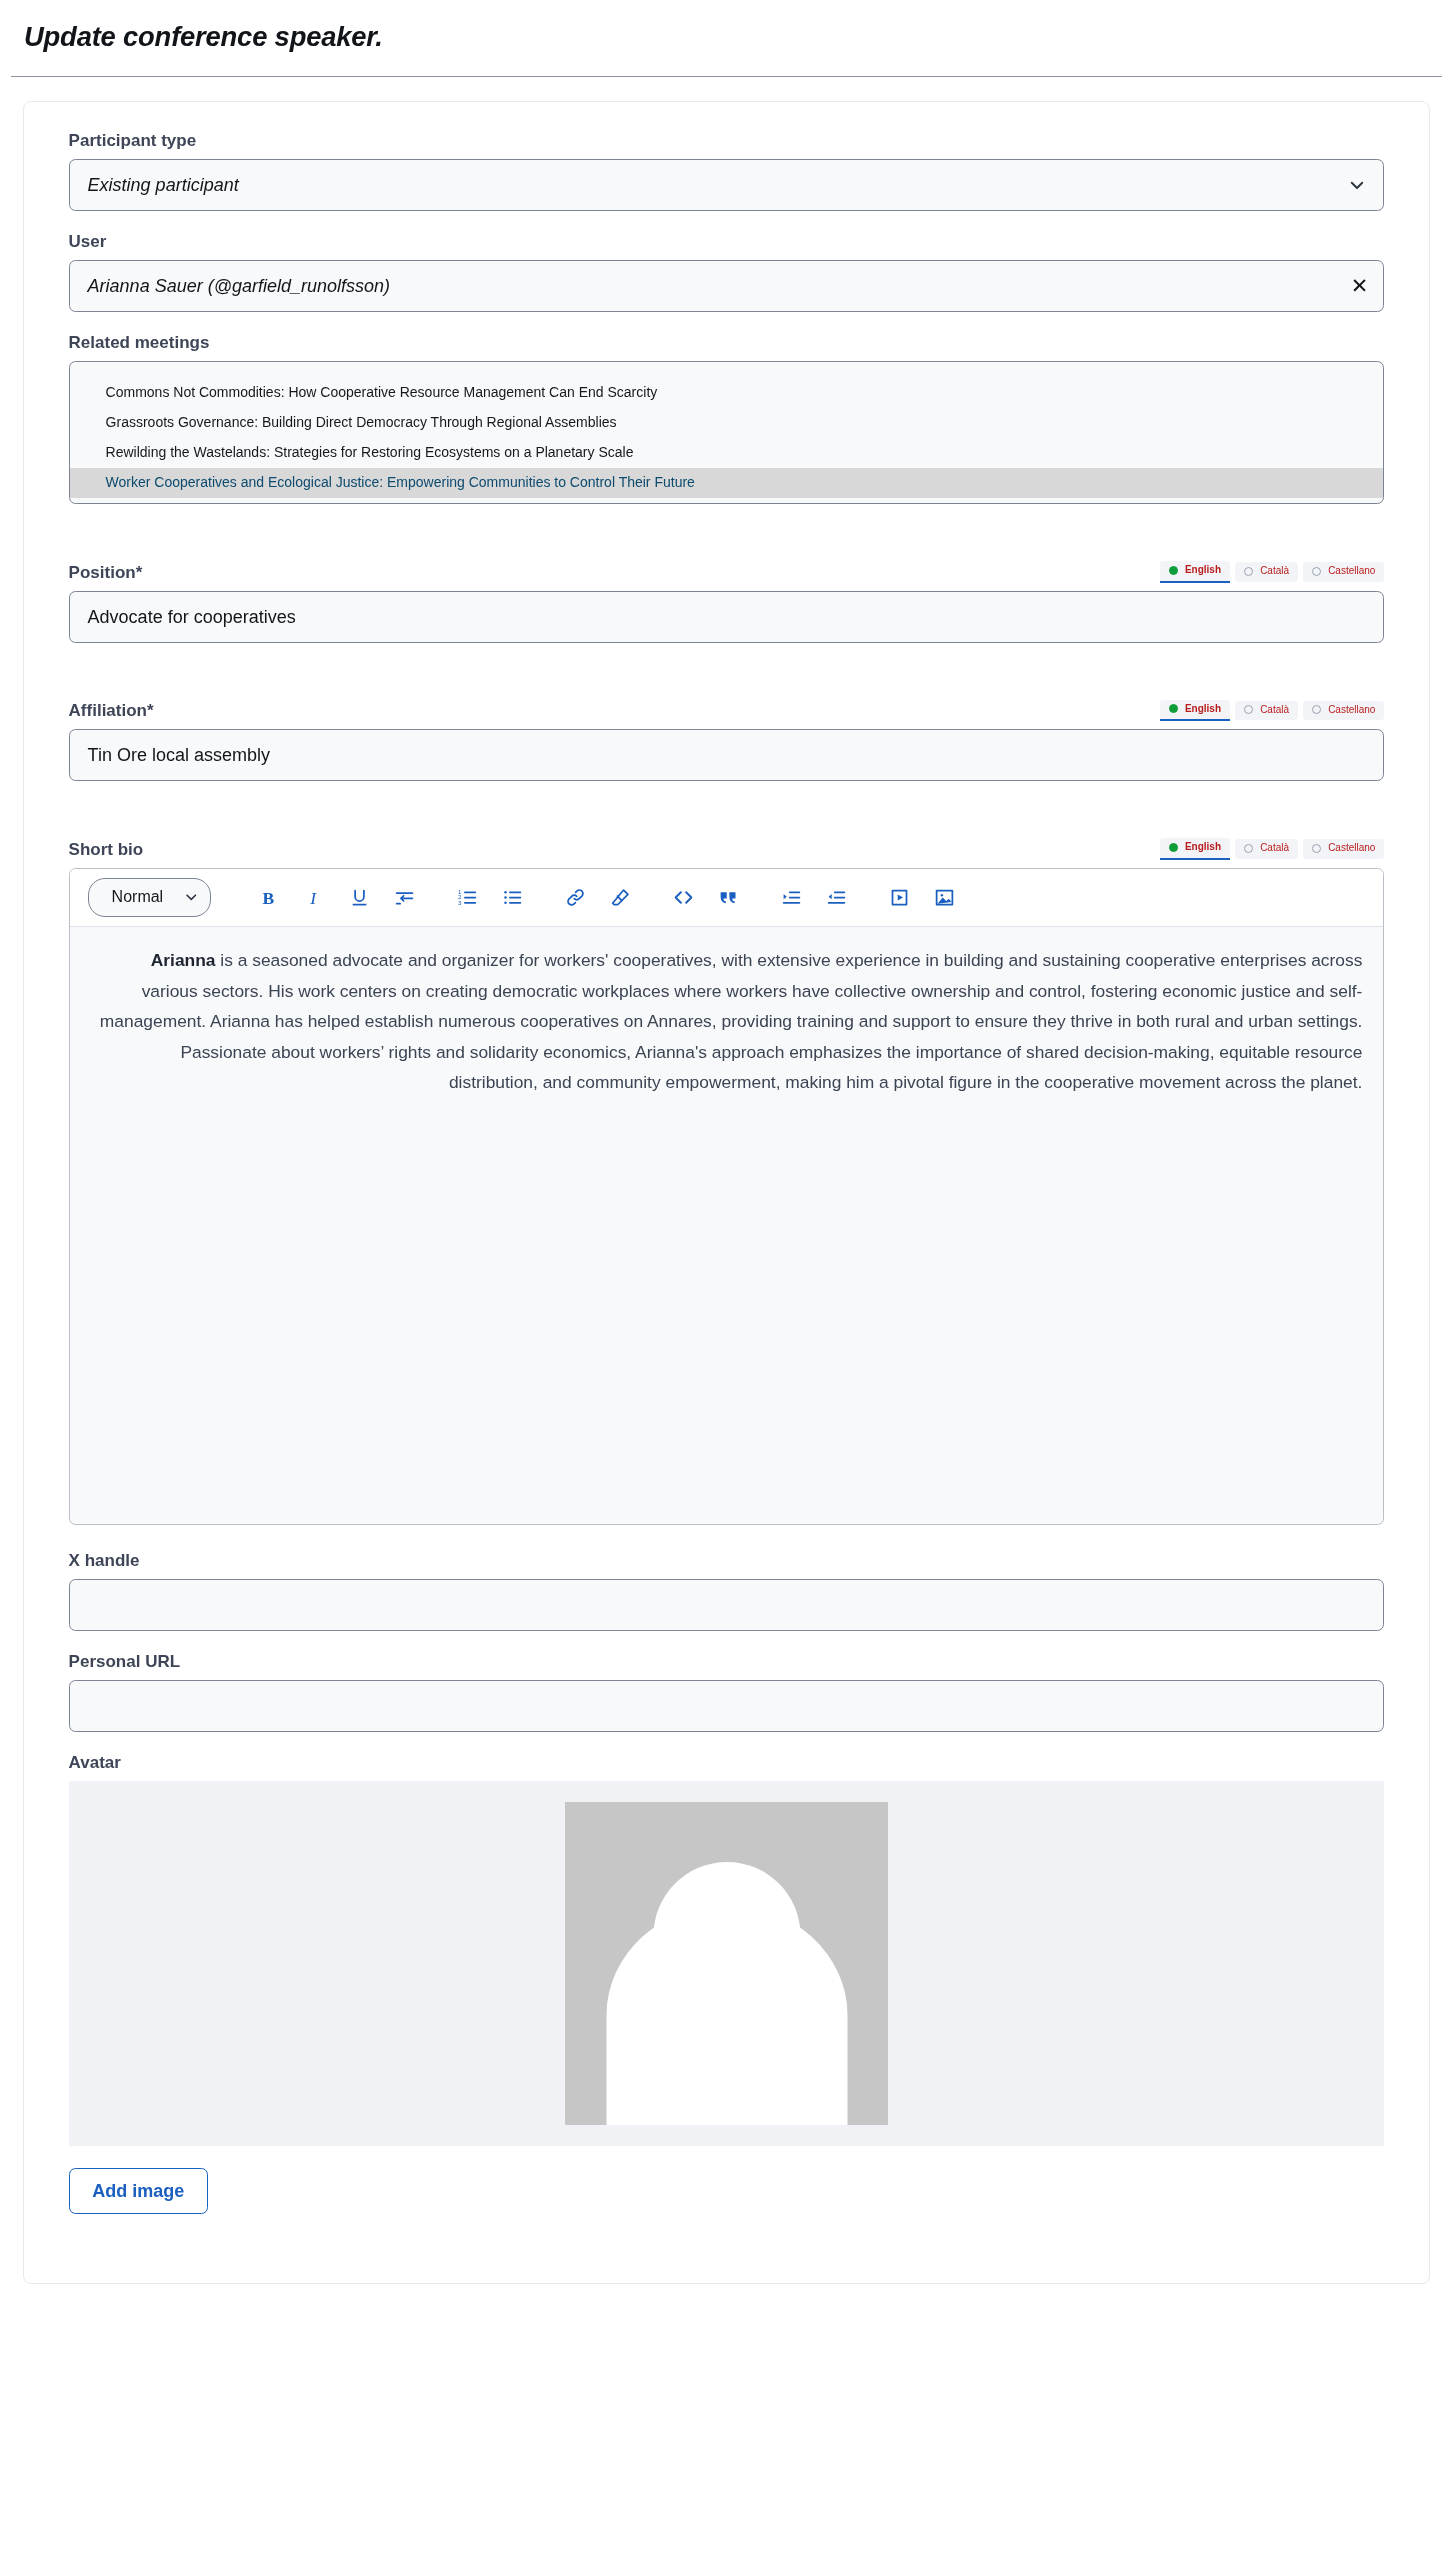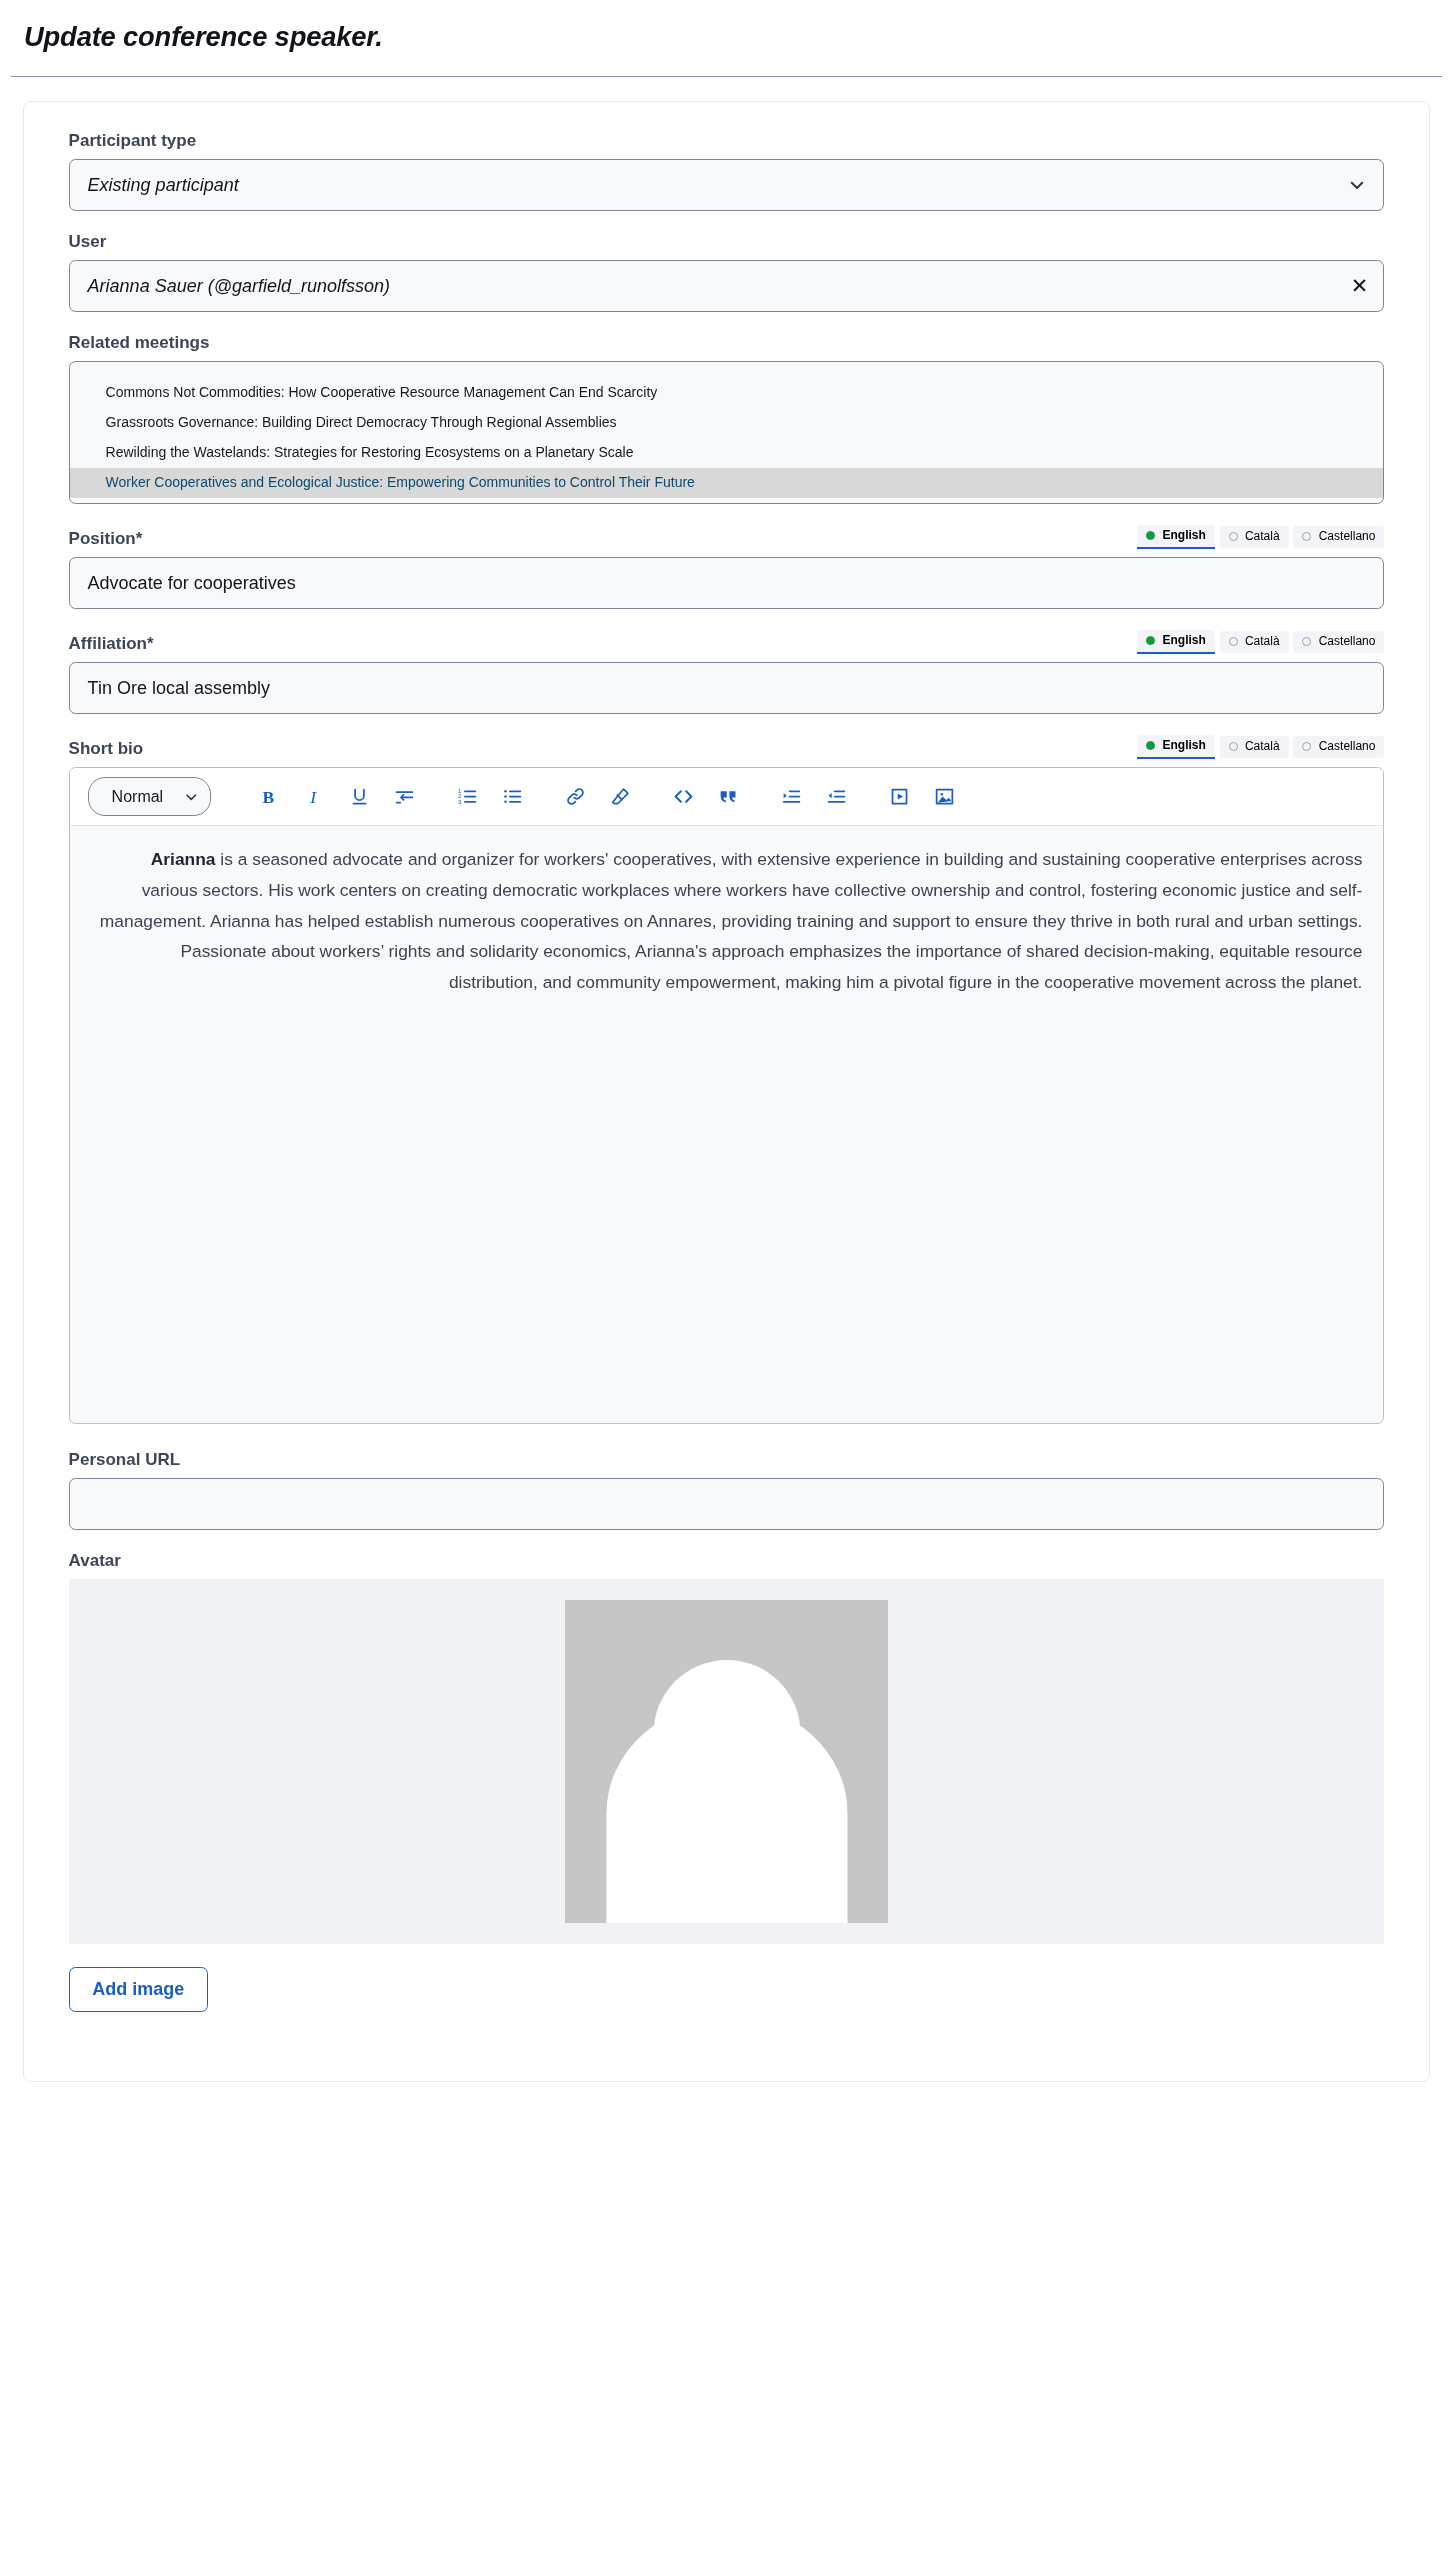--- a/index.html
+++ b/index.html
@@ -134,24 +134,25 @@
     align-items: center;
     gap: 4.8px;
   }
   .locale-tab {
     display: inline-flex;
     align-items: center;
     gap: 7.3px;
     background: #f2f4f7;
     border-radius: 3.2px;
     padding: 3.2px 9px 4px 9px;
-    font-size: 12px;
-    color: #000000;
+    font-size: 10px;
+    color: #b91c1c;
     cursor: pointer;
     line-height: 1.25;
+    margin-top: 36px;
   }
   .locale-tab .dot {
     width: 9px; height: 9px;
     border-radius: 50%;
     display: inline-block;
     border: 1.3px solid #9aa2b1;
     background: transparent;
     flex: none;
   }
   .locale-tab.active {
@@ -502,20 +503,24 @@
         </div>
 
         <div class="editor-body">
           <p><b>Arianna</b><span> is a seasoned advocate and organizer for workers' cooperatives, with extensive experience in building and sustaining cooperative enterprises across various sectors. His work centers on creating democratic workplaces where workers have collective ownership and control, fostering economic justice and self-management. Arianna has helped establish numerous cooperatives on Annares, providing training and support to ensure they thrive in both rural and urban settings. Passionate about workers’ rights and solidarity economics, Arianna's approach emphasizes the importance of shared decision-making, equitable resource distribution, and community empowerment, making him a pivotal figure in the cooperative movement across the planet.</span></p>
         </div>
       </div>
     </div>
 
     <div class="spacer-sm"></div>
 
+    <div class="field">
+      <span class="field-label">X handle</span>
+      <div class="control" title=""></div>
+    </div>
 
     <div class="field">
       <span class="field-label">Personal URL</span>
       <div class="control" title=""></div>
     </div>
 
     <div class="field">
       <span class="field-label">Avatar</span>
       <div class="avatar-box">
         <div class="avatar-img">

